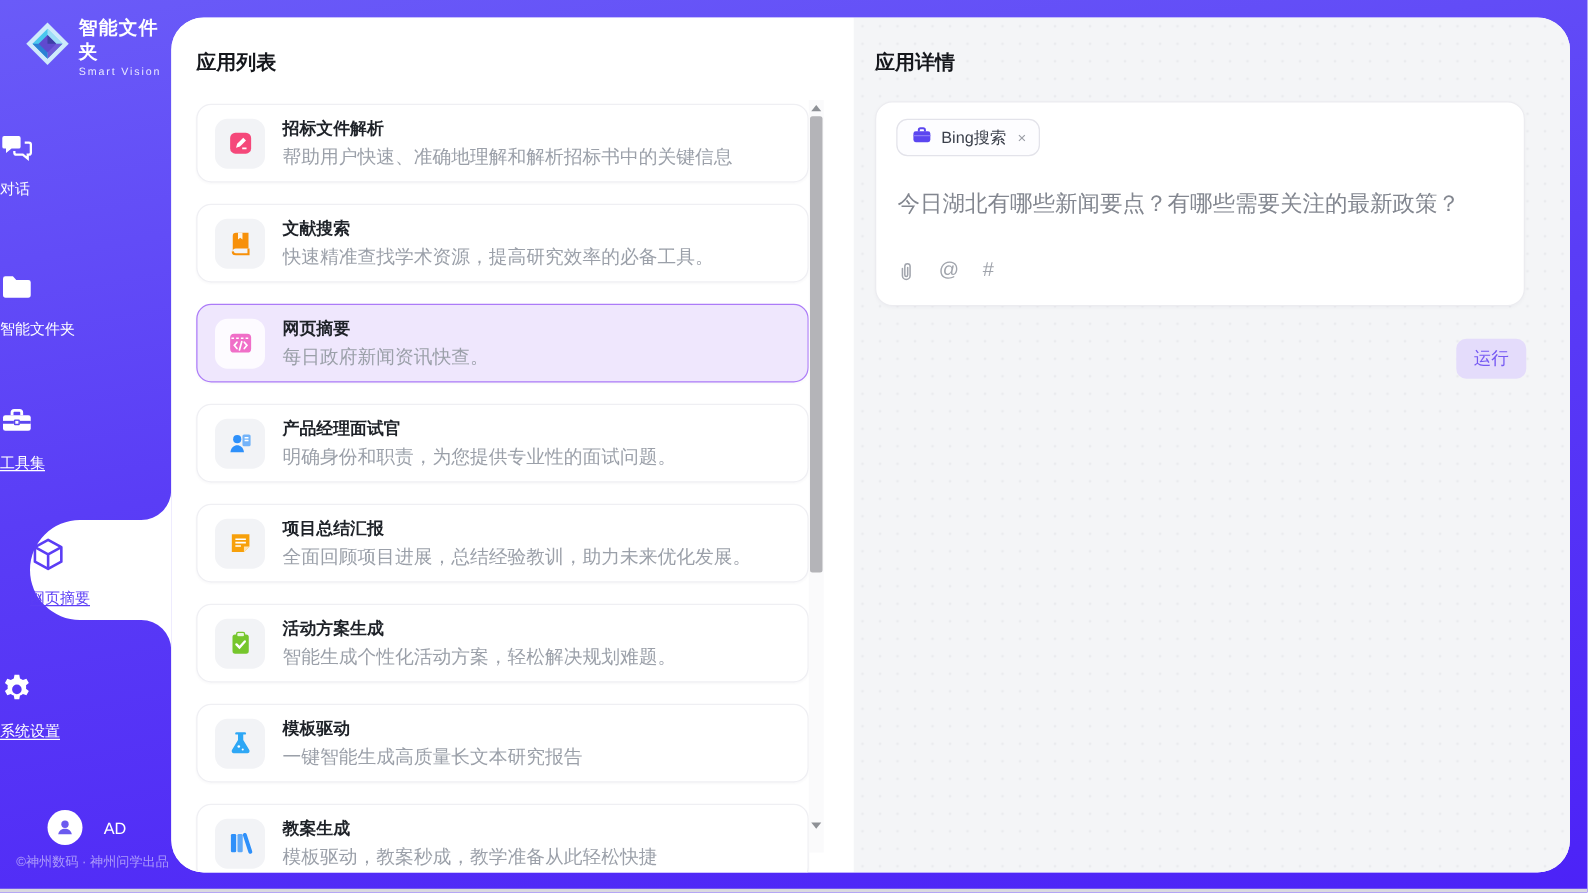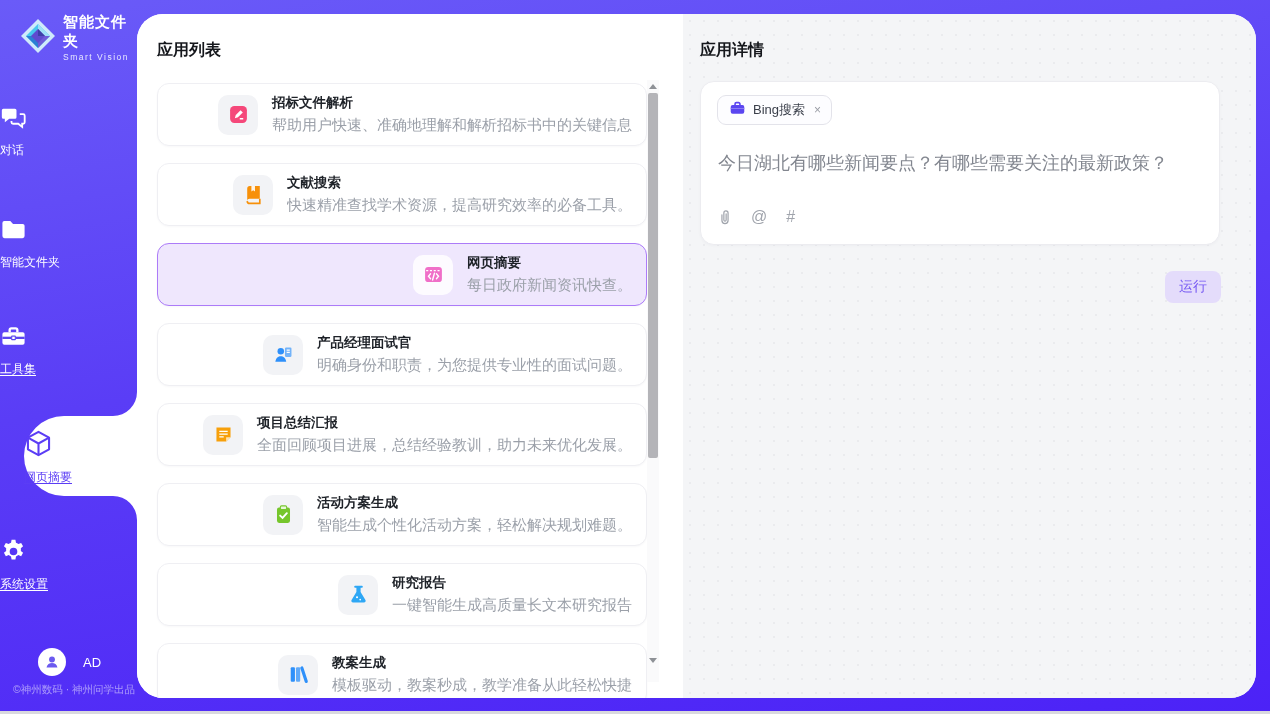--- a/index.html
+++ b/index.html
@@ -35,21 +35,21 @@
   .content { position:absolute; left:137px; top:14px; width:1119px; height:684px;
     border-radius:26px; overflow:hidden; display:flex; background:#fff; }
 
   
   .list-panel { width:546px; background:#fff; position:relative; overflow:hidden; padding:26px 36px 0 20px; }
   .panel-title { font-size:16px; font-weight:bold; color:#15171C; }
   .list-panel .panel-title { margin-bottom:22px; }
   .cards { display:flex; flex-direction:column; gap:17px; }
   .card { min-height:63px; max-height:63px; border:1px solid #EFEFF3; border-radius:12px; background:#fff;
     display:flex; align-items:center; gap:14px; padding:0 14px; cursor:pointer;
-    box-shadow:0 1px 2px rgba(30,30,60,.03);justify-content:flex-end; }
+    box-shadow:0 1px 2px rgba(30,30,60,.03); }
   .card.selected { background:#EFE7FD; border:1.5px solid #AC7BF8; }
   .card-icon { width:40px; height:40px; border-radius:10px; background:#F2F3F6; flex:none;
     display:flex; align-items:center; justify-content:center; }
   .card.selected .card-icon { background:#FDFBFF; }
   .card-texts { display:flex; flex-direction:column; gap:4px; min-width:0; }
   .card-title { font-size:13.5px; font-weight:bold; color:#1E2228; }
   .card-desc { font-size:15px; color:#9BA0A9; white-space:nowrap; overflow:hidden; }
 
   
   .scrollbar { position:absolute; right:24px; top:66px; width:12px; height:602px; background:#FAFAFB; }
@@ -254,21 +254,21 @@
   <div class="card">
     <span class="card-icon">
             <svg width="21" height="21" viewBox="0 0 20 20">
               <path d="M8 2.6h4v5l4.6 7.7a1.6 1.6 0 0 1-1.4 2.4H4.8a1.6 1.6 0 0 1-1.4-2.4L8 7.6z" fill="#2EA7F5"></path>
               <path d="M6.8 2.6h6.4" stroke="#2EA7F5" stroke-width="1.8" stroke-linecap="round"></path>
               <circle cx="8.6" cy="12.6" r="1" fill="#fff"></circle>
               <circle cx="11.6" cy="14.8" r=".8" fill="#fff"></circle>
             </svg>
           </span>
     <span class="card-texts">
-      <span class="card-title">研究报告</span>
+      <span class="card-title">模板驱动</span>
       <span class="card-desc">一键智能生成高质量长文本研究报告</span>
     </span>
   </div>
 
   <div class="card">
     <span class="card-icon">
             <svg width="21" height="21" viewBox="0 0 20 20">
               <rect x="2.6" y="3" width="4" height="14" rx="1" fill="#2E90FA"></rect>
               <rect x="7.6" y="3" width="4" height="14" rx="1" fill="#2E90FA" opacity=".75"></rect>
               <path d="M13.2 3.8l4.2 12.8" stroke="#2E90FA" stroke-width="3" stroke-linecap="round"></path>

